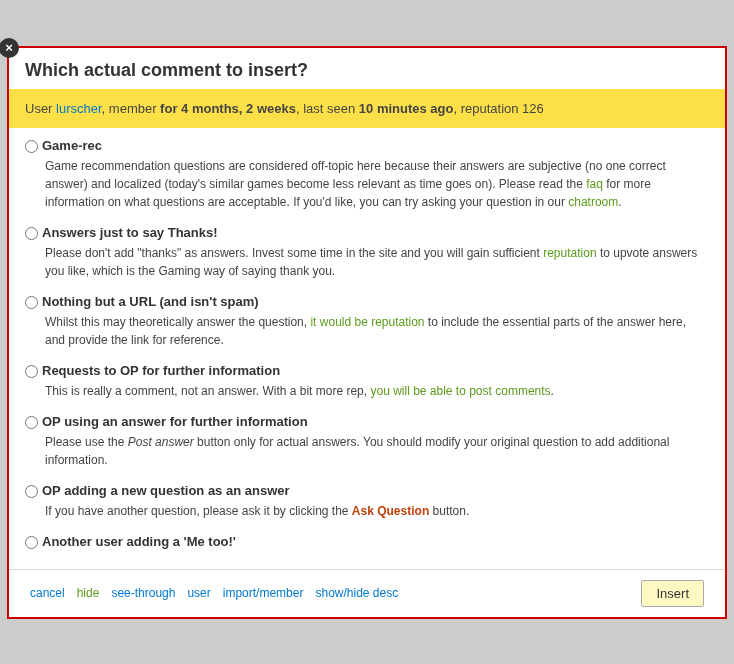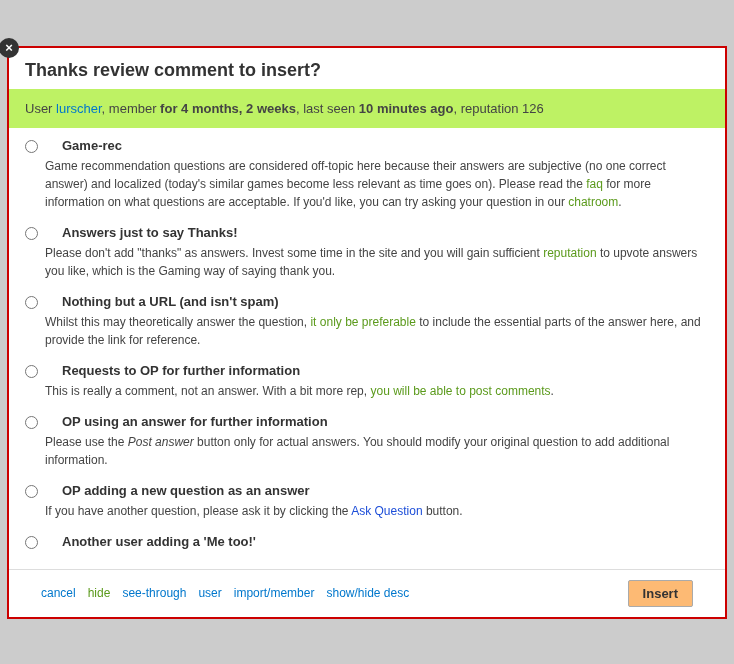--- a/index.html
+++ b/index.html
@@ -37,21 +37,21 @@
       cursor: pointer;
       z-index: 10;
     }
     .dialog-title {
       padding: 12px 16px 8px;
       font-size: 18px;
       font-weight: bold;
       color: #333;
     }
     .user-info-bar {
-      background: #bef264;
+      background: #fde047;
       padding: 12px 16px;
       font-size: 13px;
       color: #444;
       margin-bottom: 10px;
     }
     .user-info-bar a {
       color: #0077cc;
       text-decoration: none;
     }
     .user-info-bar strong {
@@ -59,21 +59,21 @@
     }
     .options-list {
       padding: 0 16px;
     }
     .option-item {
       margin-bottom: 14px;
     }
     .option-header {
       display: flex;
       align-items: flex-start;
-      gap: 24px;
+      gap: 4px;
       margin-bottom: 4px;
     }
     .option-header input[type="radio"] {
       margin-top: 2px;
       flex-shrink: 0;
     }
     .option-title {
       font-weight: bold;
       font-size: 13px;
       color: #333;
@@ -82,65 +82,65 @@
       padding-left: 20px;
       font-size: 12px;
       color: #444;
       line-height: 1.5;
     }
     .option-body a {
       color: #5b9a1c;
       text-decoration: none;
     }
     .option-body a.blue {
-      color: #1d4ed8;
+      color: #c2410c;
+      font-weight: bold;
     }
     .option-body a.green-link {
       color: #5b9a1c;
     }
     .footer {
       display: flex;
       align-items: center;
       justify-content: space-between;
-      padding: 10px 32px;
+      padding: 10px 21px;
       border-top: 1px solid #ddd;
       margin-top: 20px;
     }
     .footer-links {
       display: flex;
       gap: 12px;
       font-size: 12px;
     }
     .footer-links a {
       color: #0077cc;
       text-decoration: none;
     }
     .footer-links .info-link {
       color: #5b9a1c;
     }
     .insert-btn {
-      background: #fdba74;
+      background: #fef9c3;
       border: 1px solid #aaa;
       padding: 5px 14px;
       font-size: 13px;
       cursor: pointer;
       color: #333;
       border-radius: 2px;
-      font-weight: bold;
     }
   </style>
 </head>
 <body>
 
 <div class="dialog">
   <div class="close-btn">
     <span>×</span>
   </div>
 
-  <div class="dialog-title">Thanks review comment to insert?</div>
+  <div class="dialog-title">Which actual comment to insert?</div>
 
   <div class="user-info-bar">
     <span>User </span><a>lurscher</a><span>, member </span><strong>for 4 months, 2 weeks</strong><span>, last seen </span><strong>10 minutes ago</strong><span>, reputation </span><span>126</span>
   </div>
 
   <div class="options-list">
 
     <div class="option-item">
       <div class="option-header">
         <input type="radio" name="review-option" style="">
@@ -160,21 +160,21 @@
         Please don't add "thanks" as answers. Invest some time in the site and you will gain sufficient <a class="green-link">reputation</a> to upvote answers you like, which is the Gaming way of saying thank you.
       </div>
     </div>
 
     <div class="option-item">
       <div class="option-header">
         <input type="radio" name="review-option" style="">
         <span class="option-title">Nothing but a URL (and isn't spam)</span>
       </div>
       <div class="option-body">
-        Whilst this may theoretically answer the question, <a class="green-link">it only be preferable</a> to include the essential parts of the answer here, and provide the link for reference.
+        Whilst this may theoretically answer the question, <a class="green-link">it would be reputation</a> to include the essential parts of the answer here, and provide the link for reference.
       </div>
     </div>
 
     <div class="option-item">
       <div class="option-header">
         <input type="radio" name="review-option" style="">
         <span class="option-title">Requests to OP for further information</span>
       </div>
       <div class="option-body">
         This is really a comment, not an answer. With a bit more rep, <a class="green-link">you will be able to post comments</a>.

